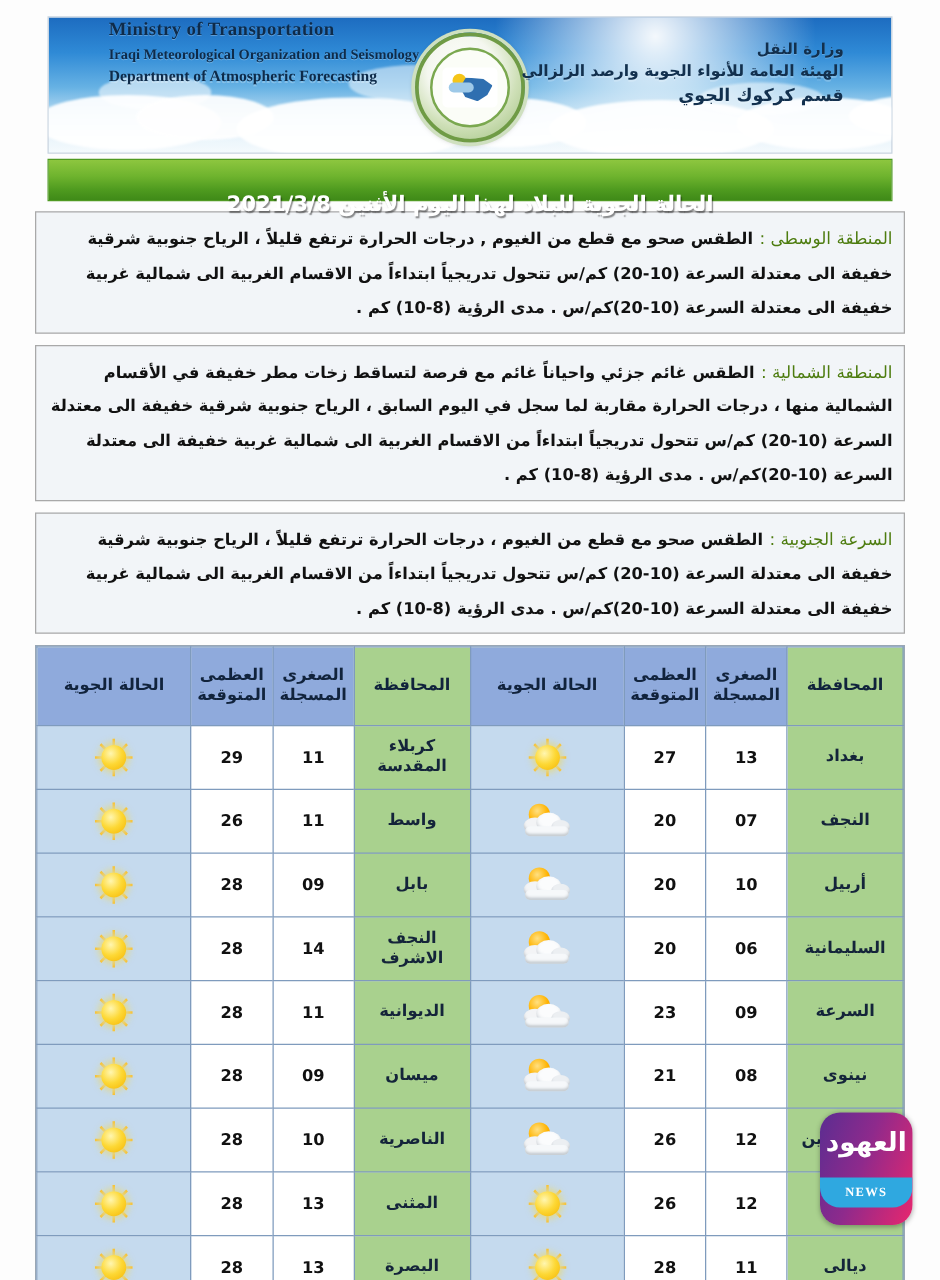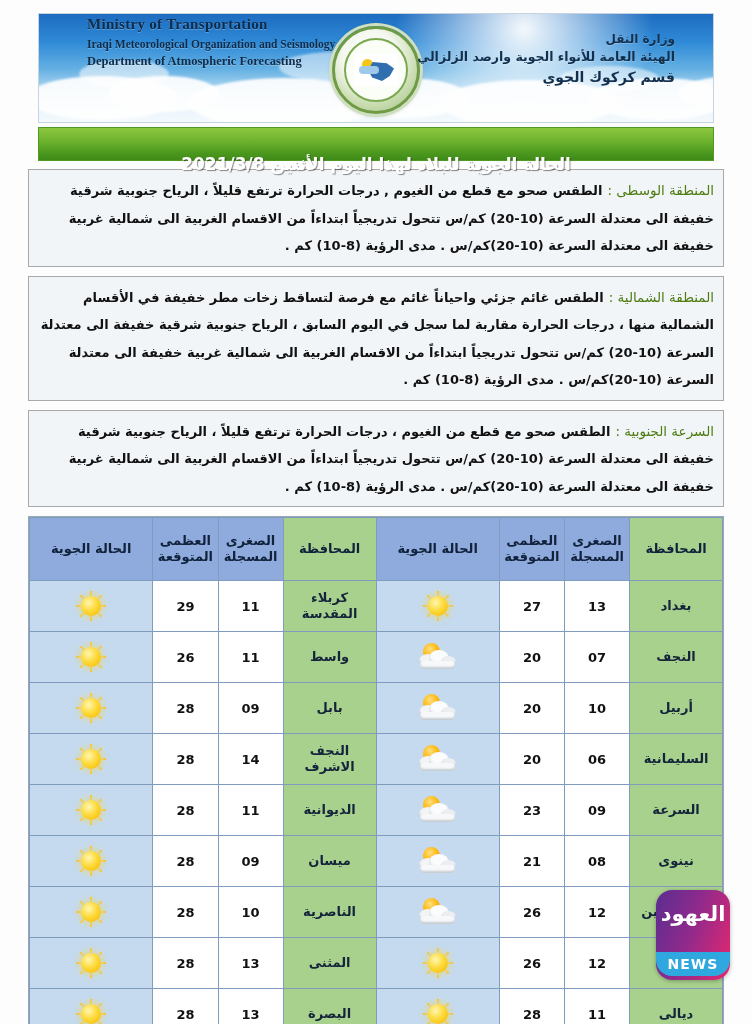--- a/index.html
+++ b/index.html
@@ -214,24 +214,25 @@
     background:linear-gradient(110deg,#5b2d91 0%,#8e2a8c 45%,#e8276e 100%);
     box-shadow:0 1px 4px rgba(0,0,0,.3);
     overflow:hidden;
     display:flex;flex-direction:column;align-items:center;justify-content:flex-start;
   }
   .wm-ar{
     color:#ffffff;font-size:21px;font-weight:700;direction:rtl;
     margin-top:14px;letter-spacing:-1px;line-height:1;
   }
   .wm-news{
-    position:absolute;left:0;bottom:4px;width:100%;height:24px;
-    background:#2fa8e0;color:#ffffff;font-size:14px;font-weight:700;
+    position:absolute;left:0;bottom:14px;width:100%;height:24px;
+    background:#2fa8e0;color:#ffffff;font-size:10px;font-weight:700;
     display:flex;align-items:center;justify-content:center;letter-spacing:1px;
     border-radius:0 0 16px 16px;
+    font-family:Liberation Serif, serif;
   }
 </style>
 </head>
 <body>
 
 <div class="page">
 
   <div class="banner">
     <div class="cloud c8"></div>
     <div class="cloud c9"></div>

